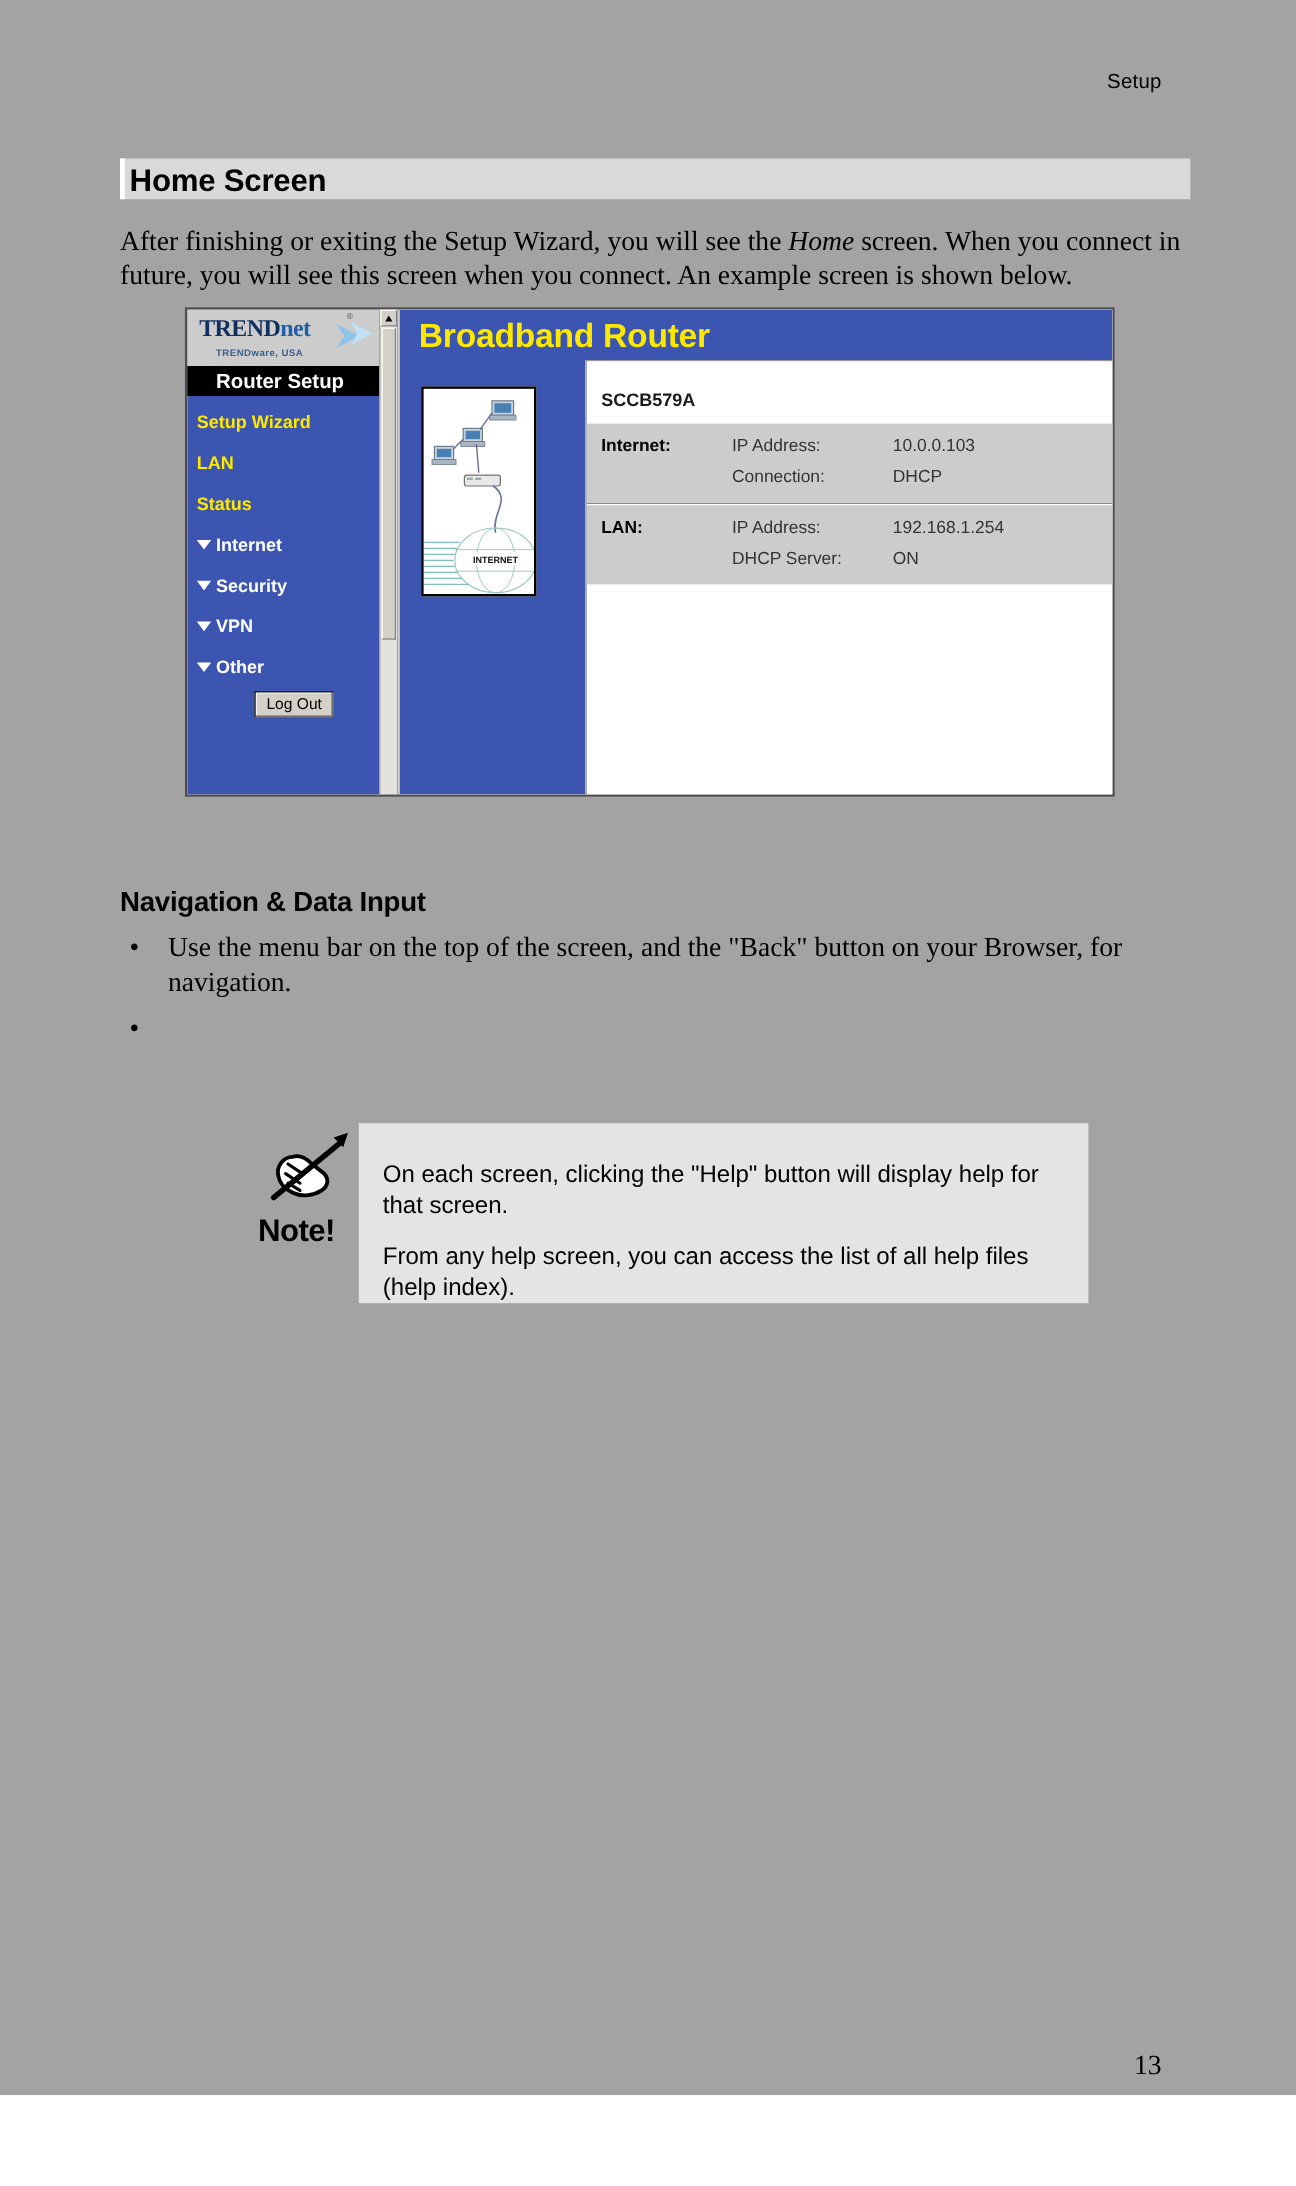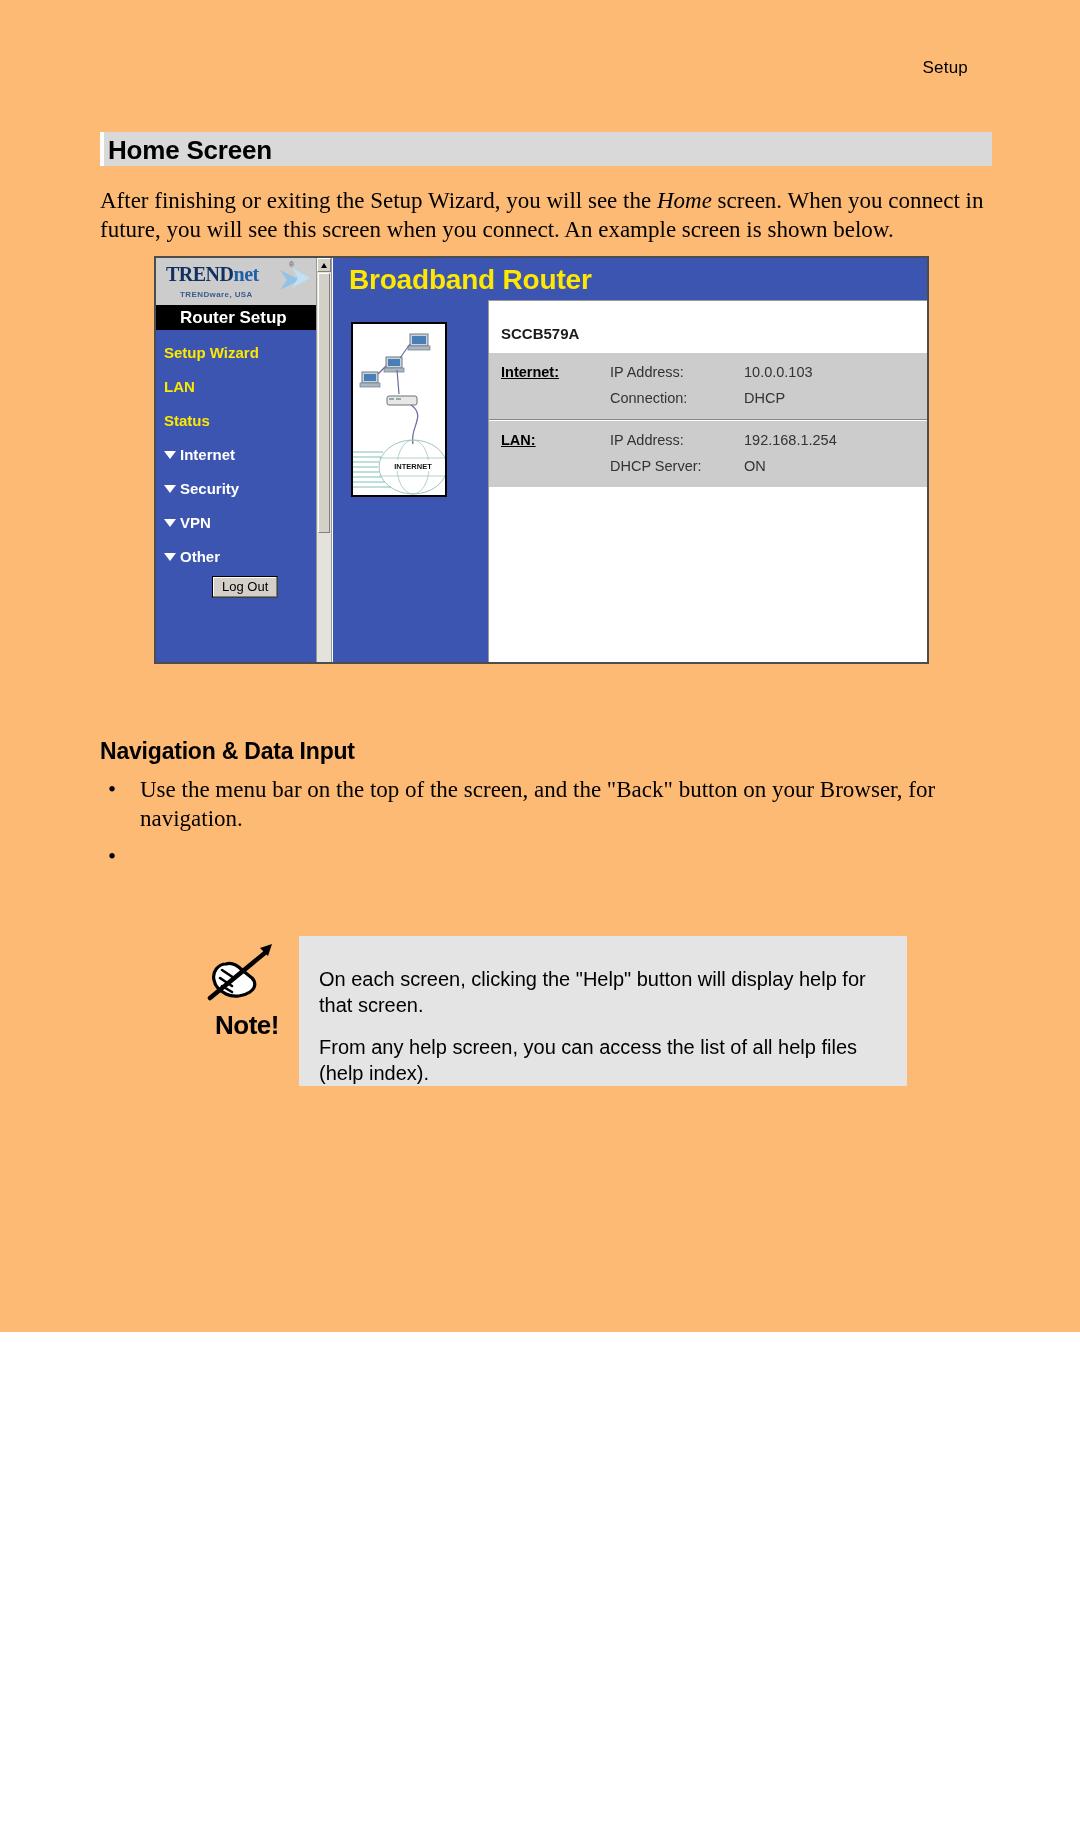--- a/index.html
+++ b/index.html
@@ -3,22 +3,22 @@
 <meta charset="utf-8">
 <style>
   html, body {
     margin: 0;
     padding: 0;
     background: #ffffff;
   }
   .page {
     position: relative;
     width: 1080px;
-    height: 1332px;
-    background: #fdba74;
+    height: 1746px;
+    background: #a3a3a3;
     font-family: "Liberation Serif", "DejaVu Serif", serif;
     color: #000000;
     overflow: hidden;
   }
 
   
   .running-header {
     position: absolute;
     top: 58px;
     right: 112px;
@@ -303,21 +303,20 @@
     height: 26px;
     line-height: 26px;
     font-size: 14.5px;
     color: #333333;
   }
   .st-label {
     position: absolute;
     left: 12px;
     font-weight: bold;
     color: #000000;
-    text-decoration: underline;
   }
   .st-key {
     position: absolute;
     left: 105px;
     margin-left: 16px;
   }
   .st-val {
     position: absolute;
     left: 255px;
   }
@@ -369,24 +368,24 @@
   
   .note-wrap {
     position: absolute;
     left: 197px;
     top: 936px;
     width: 710px;
     height: 150px;
   }
   .note-icon {
     position: absolute;
-    left: 0;
+    left: 18px;
     top: 6px;
     width: 100px;
-    text-align: center;
+    text-align: left;
   }
   .note-icon svg { display: block; margin: 0 auto; }
   .note-icon .note-word {
     font-family: "Liberation Sans", sans-serif;
     font-weight: bold;
     font-size: 26px;
     letter-spacing: -0.5px;
     margin-top: 2px;
   }
   .note-box {

